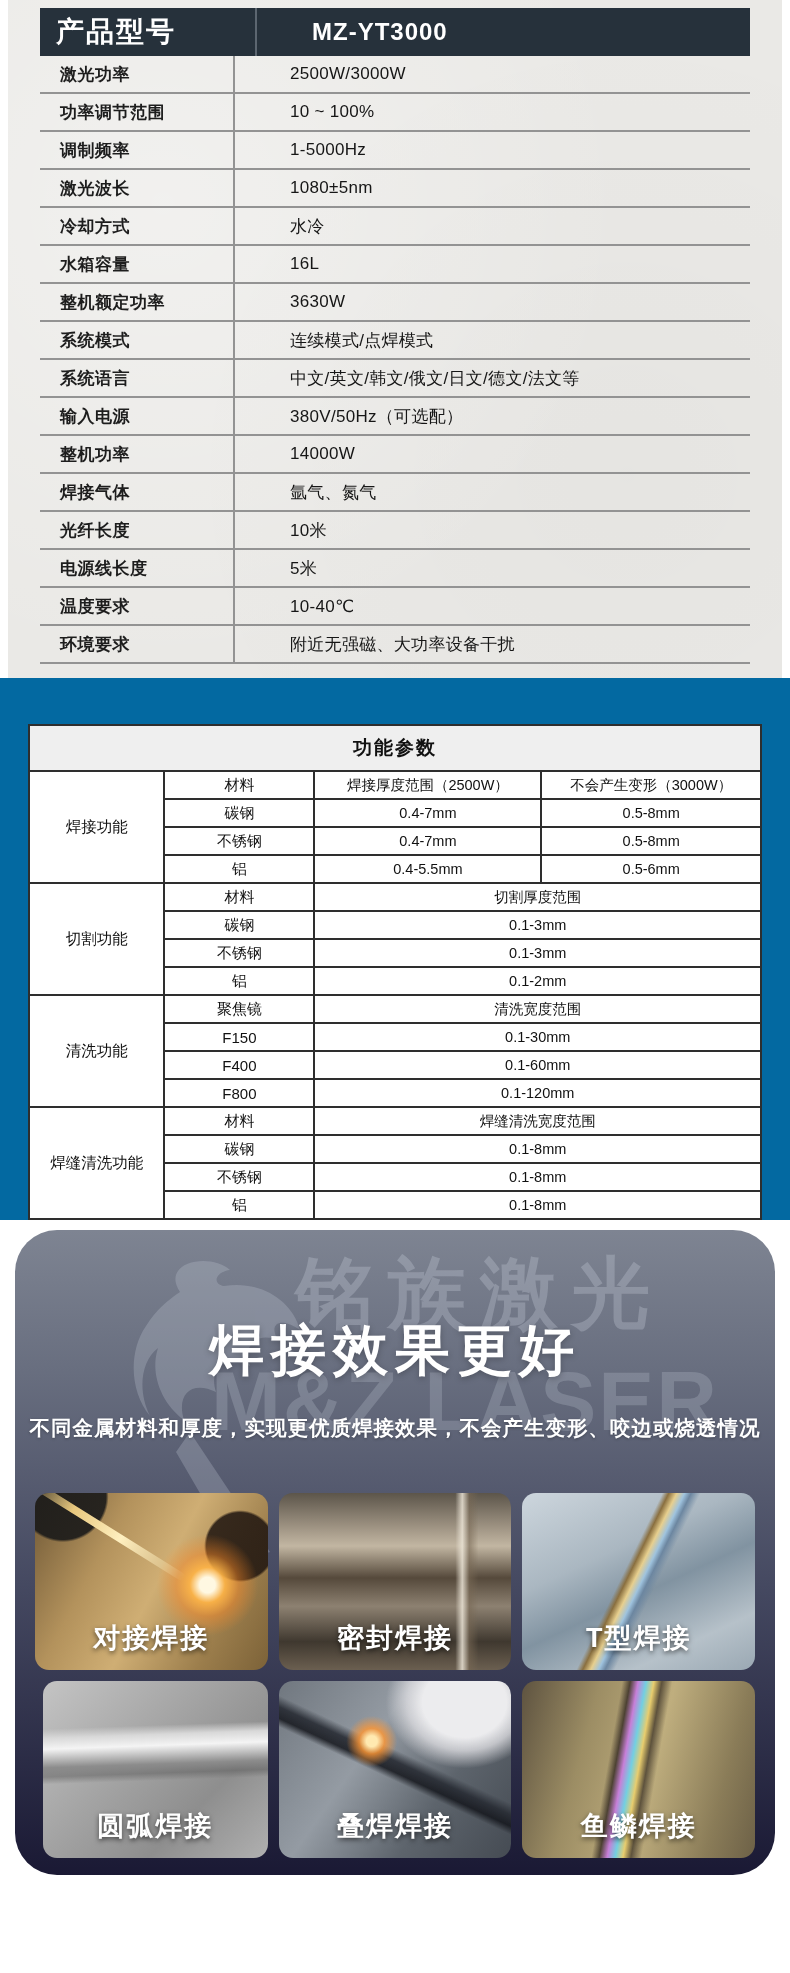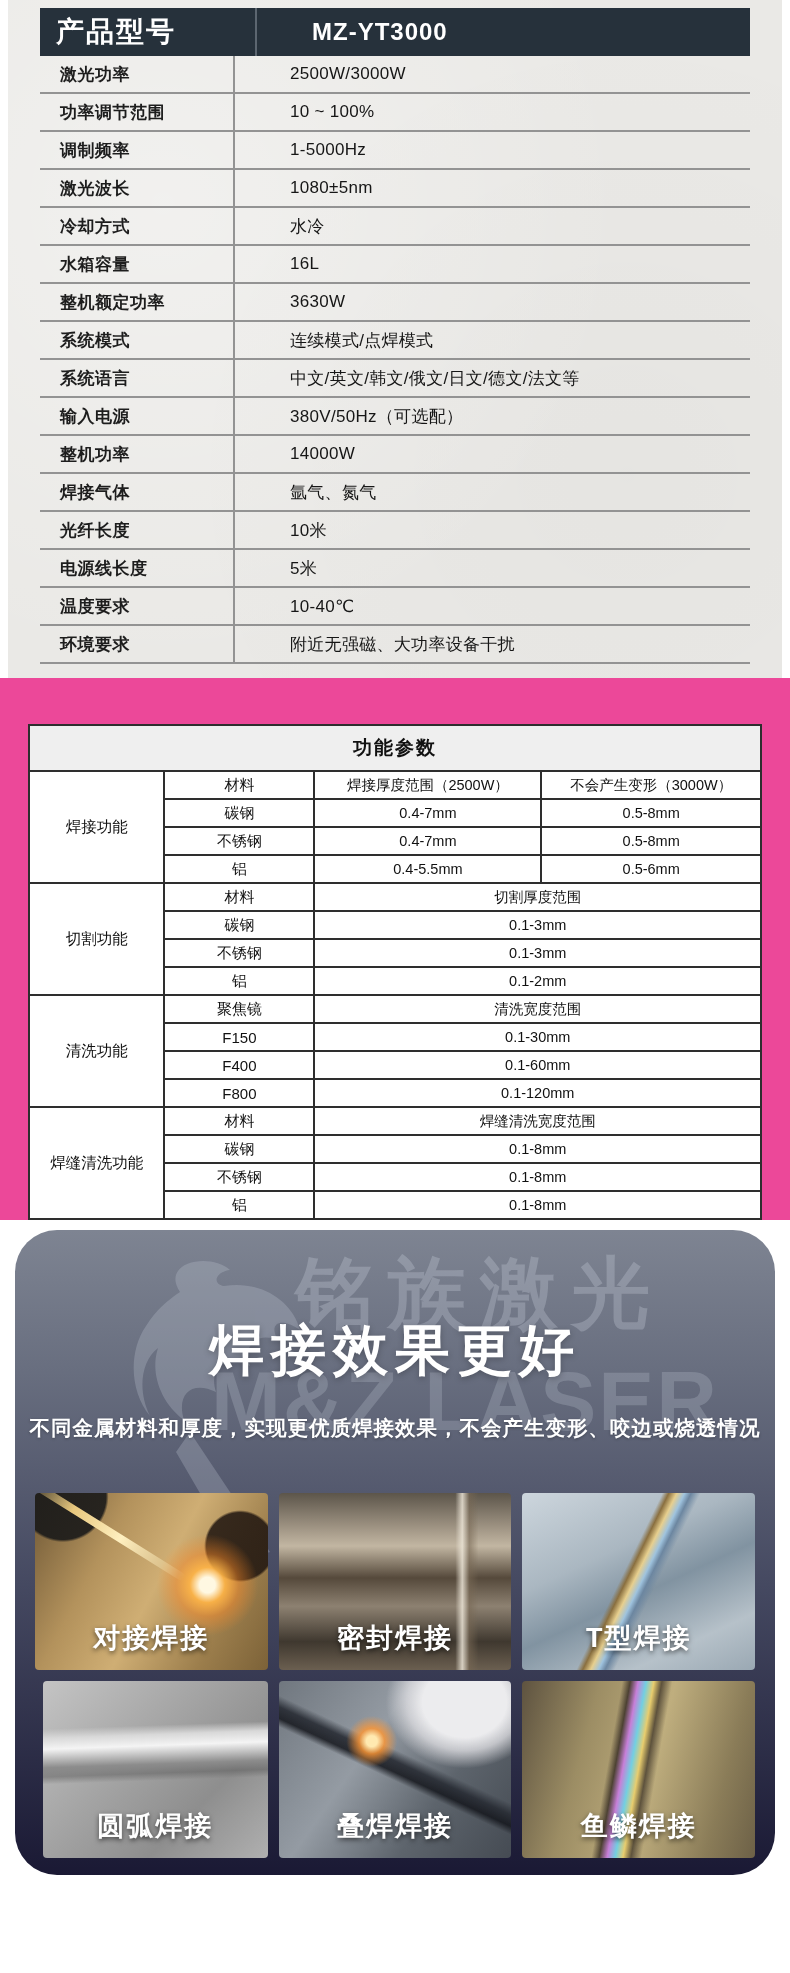--- a/index.html
+++ b/index.html
@@ -35,21 +35,21 @@
   .spec-label {
     width:193px; padding-left:20px; font-weight:700; font-size:17px; color:#1d1d1d;
     display:flex; align-items:center; letter-spacing:.5px;
   }
   .spec-value {
     flex:1; border-left:2px solid #939393; padding-left:55px; font-size:17px; color:#161616;
     display:flex; align-items:center; letter-spacing:.3px;
   }
 
   
-  .func-section { padding:46px 28px 0; background:#ec4899; }
+  .func-section { padding:46px 28px 0; background:#0369a1; }
   table.func-table {
     width:100%; border-collapse:collapse; table-layout:fixed;
     border:2px solid #2e2e2e;
   }
   .func-table th, .func-table td {
     border:2px solid #2e2e2e; text-align:center; vertical-align:middle;
     font-size:15px; color:#111; padding:0 2px;
   }
   .func-table th.func-title { height:46px; background:#efefef; font-size:19px; font-weight:bold; letter-spacing:2px; }
   .func-table td { height:28px; font-size:14.5px; background:#fff; }
@@ -77,21 +77,21 @@
     letter-spacing:7px; text-shadow:0 2px 6px rgba(0,0,0,.25);
   }
   .hero-subtitle {
     position:relative; z-index:2; margin-top:26px; font-size:20.5px; font-weight:bold;
     letter-spacing:1px; text-shadow:0 1px 3px rgba(0,0,0,.3);
   }
   .tiles {
     position:absolute; left:20px; right:20px; top:263px; z-index:2;
     display:grid; grid-template-columns:repeat(3,1fr); gap:11px;
   }
-  .tile { height:177px; border-radius:4px; position:relative; overflow:hidden; background:#777; }
+  .tile { height:177px; border-radius:14px; position:relative; overflow:hidden; background:#777; }
   .tile-label {
     position:absolute; bottom:14px; left:0; width:100%; text-align:center;
     font-size:27px; font-weight:bold; color:#fff; letter-spacing:2px;
     text-shadow:0 2px 5px rgba(0,0,0,.6); z-index:3;
   }
   
   .photo-1 { background:
       radial-gradient(circle at 74% 52%, #fff8e2 0 4%, rgba(255,180,70,.9) 9%, rgba(255,140,40,.45) 16%, transparent 26%),
       radial-gradient(circle at 88% 30%, rgba(30,20,15,.85) 0 14%, transparent 15%),
       radial-gradient(circle at 12% 2%,  rgba(25,25,25,.9) 0 16%, transparent 17%),

